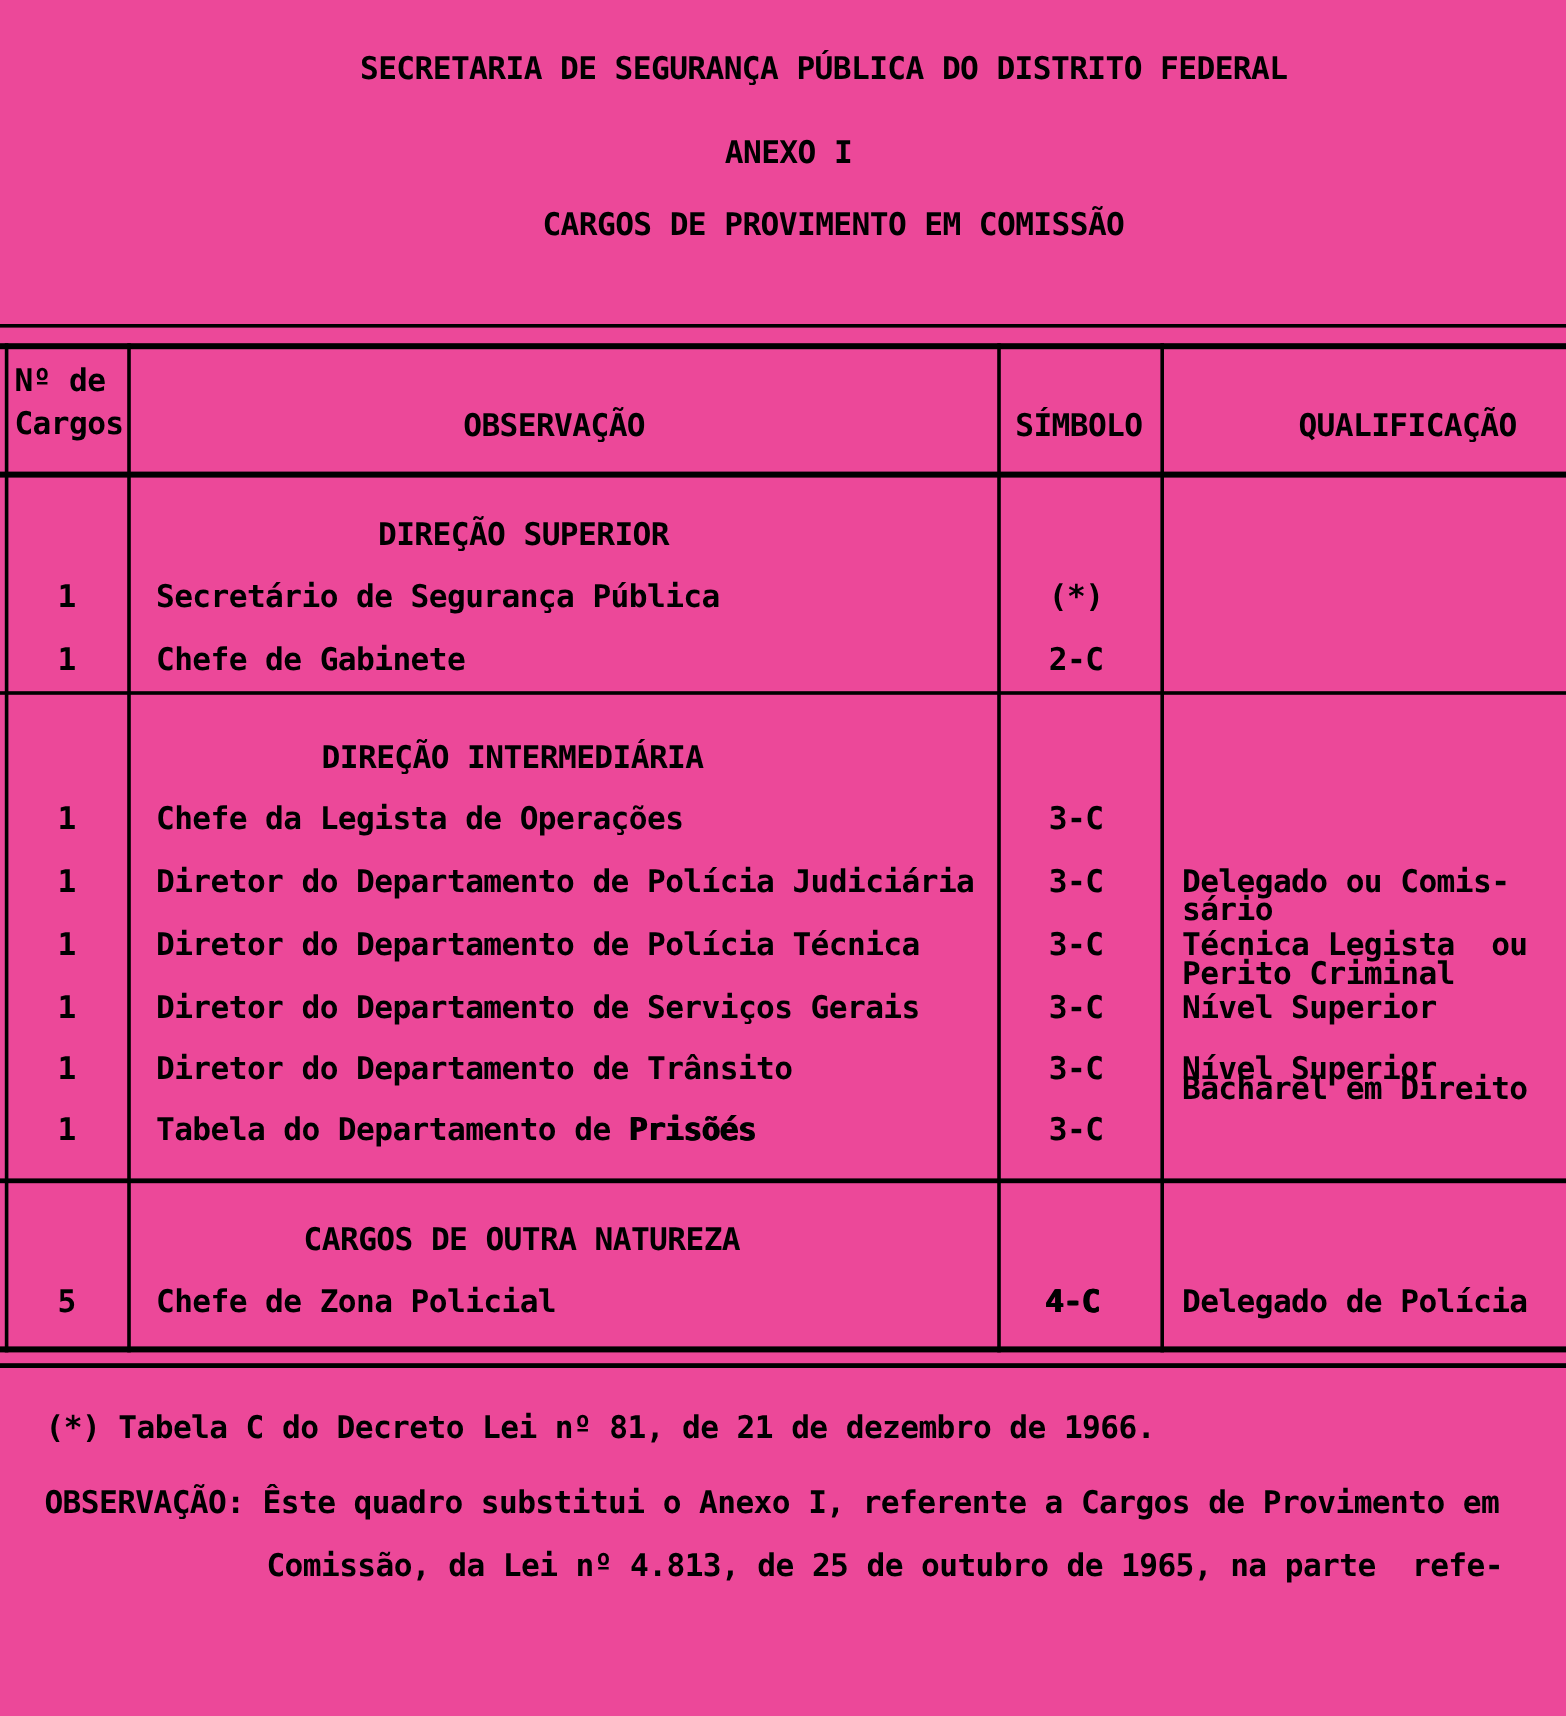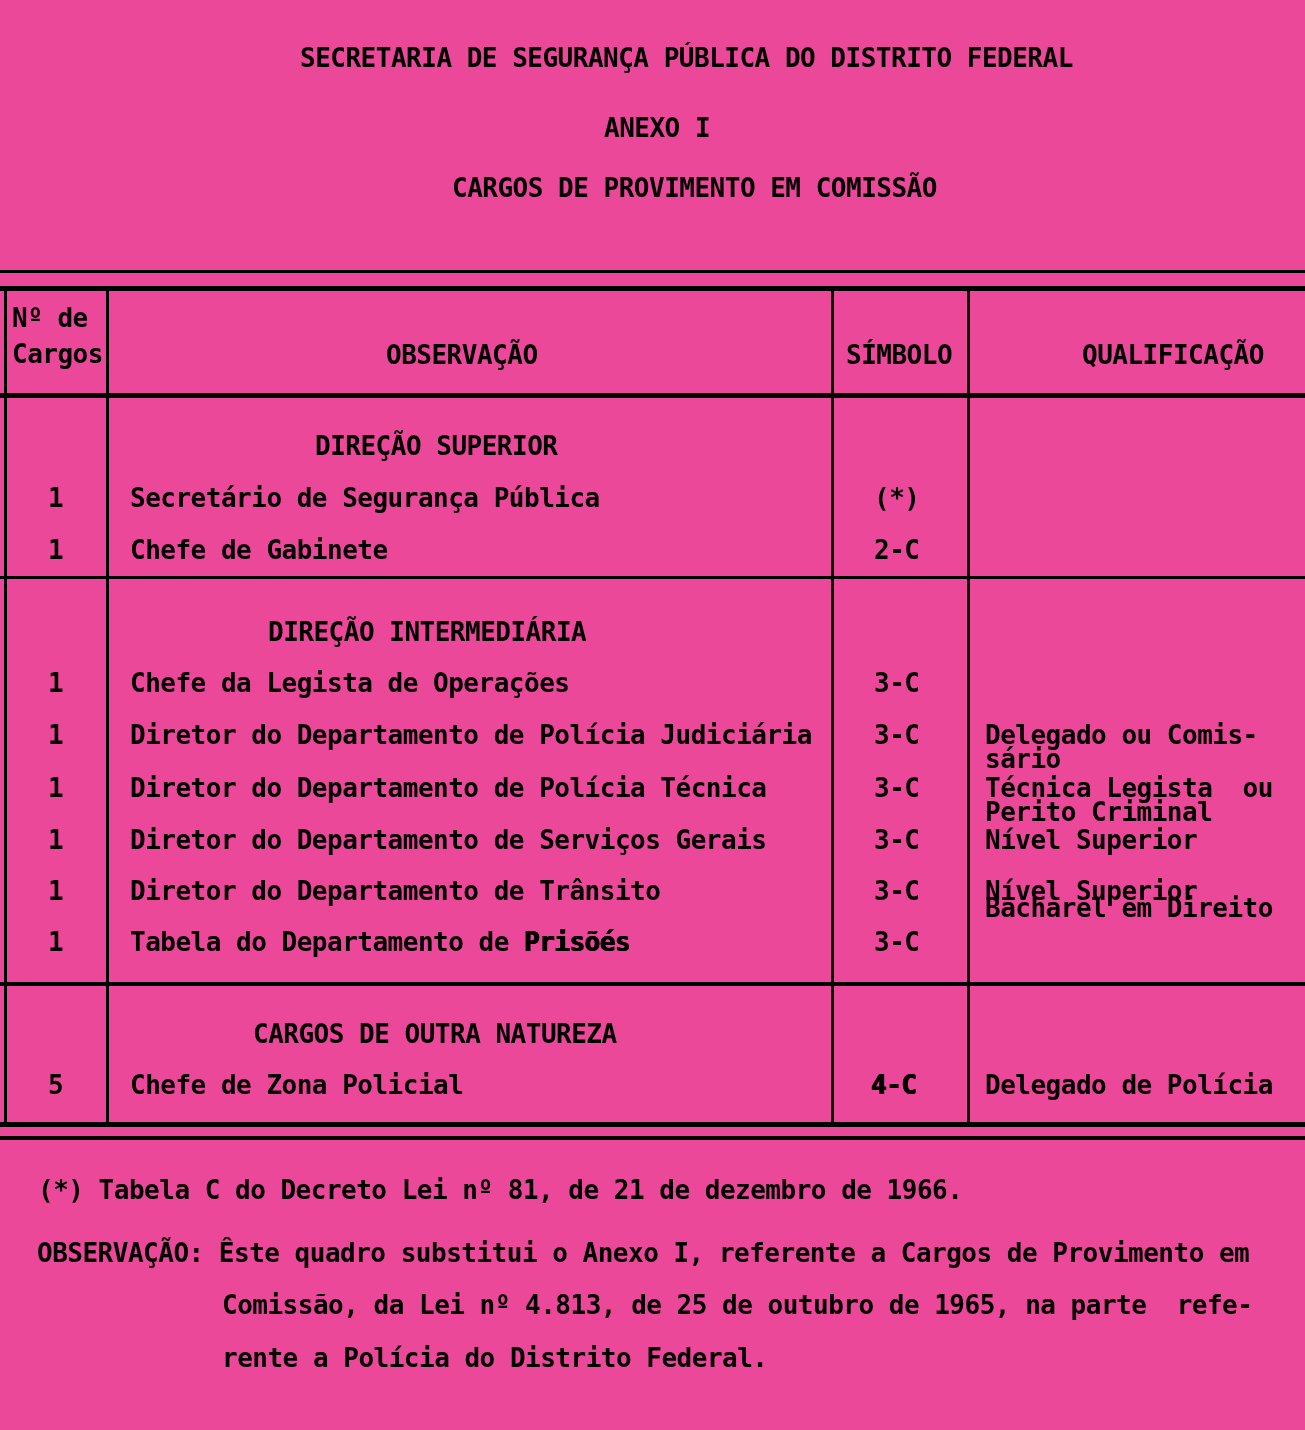--- a/index.html
+++ b/index.html
@@ -99,15 +99,14 @@
   <div class="t" style="left:253px; top:1021px;">CARGOS DE OUTRA NATUREZA</div>
 
   <div class="t" style="left:48px;  top:1072px;">5</div>
   <div class="t" style="left:130px; top:1072px;">Chefe de Zona Policial</div>
   <div class="t heavy" style="left:871px; top:1072px;">4-C</div>
   <div class="t" style="left:985px; top:1072px;">Delegado de Polícia</div>
 
   <div class="t" style="left:38px;  top:1177px;">(*) Tabela C do Decreto Lei nº 81, de 21 de dezembro de 1966.</div>
   <div class="t" style="left:37px;  top:1240px;">OBSERVAÇÃO: Êste quadro substitui o Anexo I, referente a Cargos de Provimento em</div>
   <div class="t" style="left:222px; top:1292px;">Comissão, da Lei nº 4.813, de 25 de outubro de 1965, na parte  refe-</div>
-  <div class="t" style="left:222px; top:1345px;">rente a Polícia do Distrito Federal.</div>
 
 </div>
 
 </body></html>

